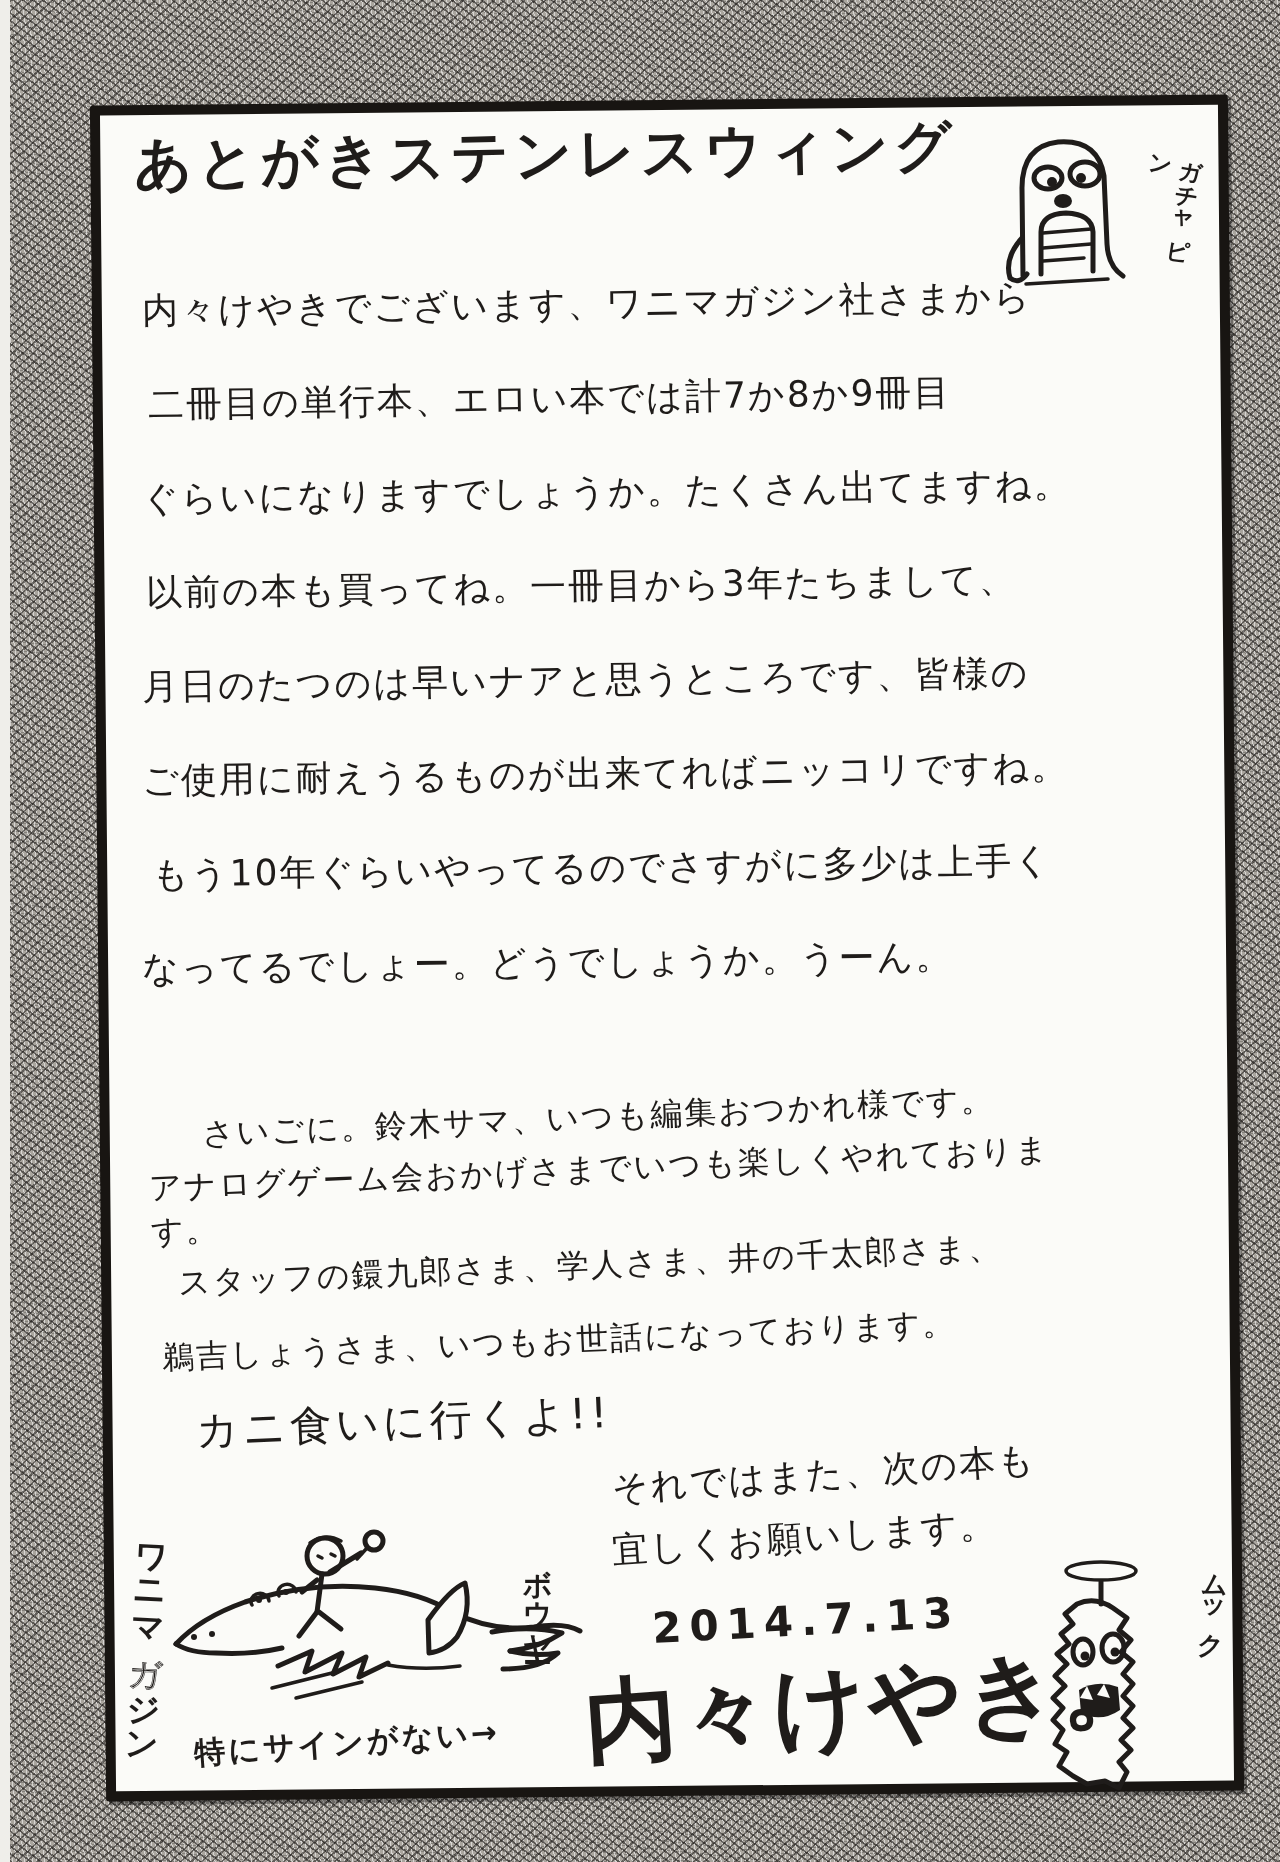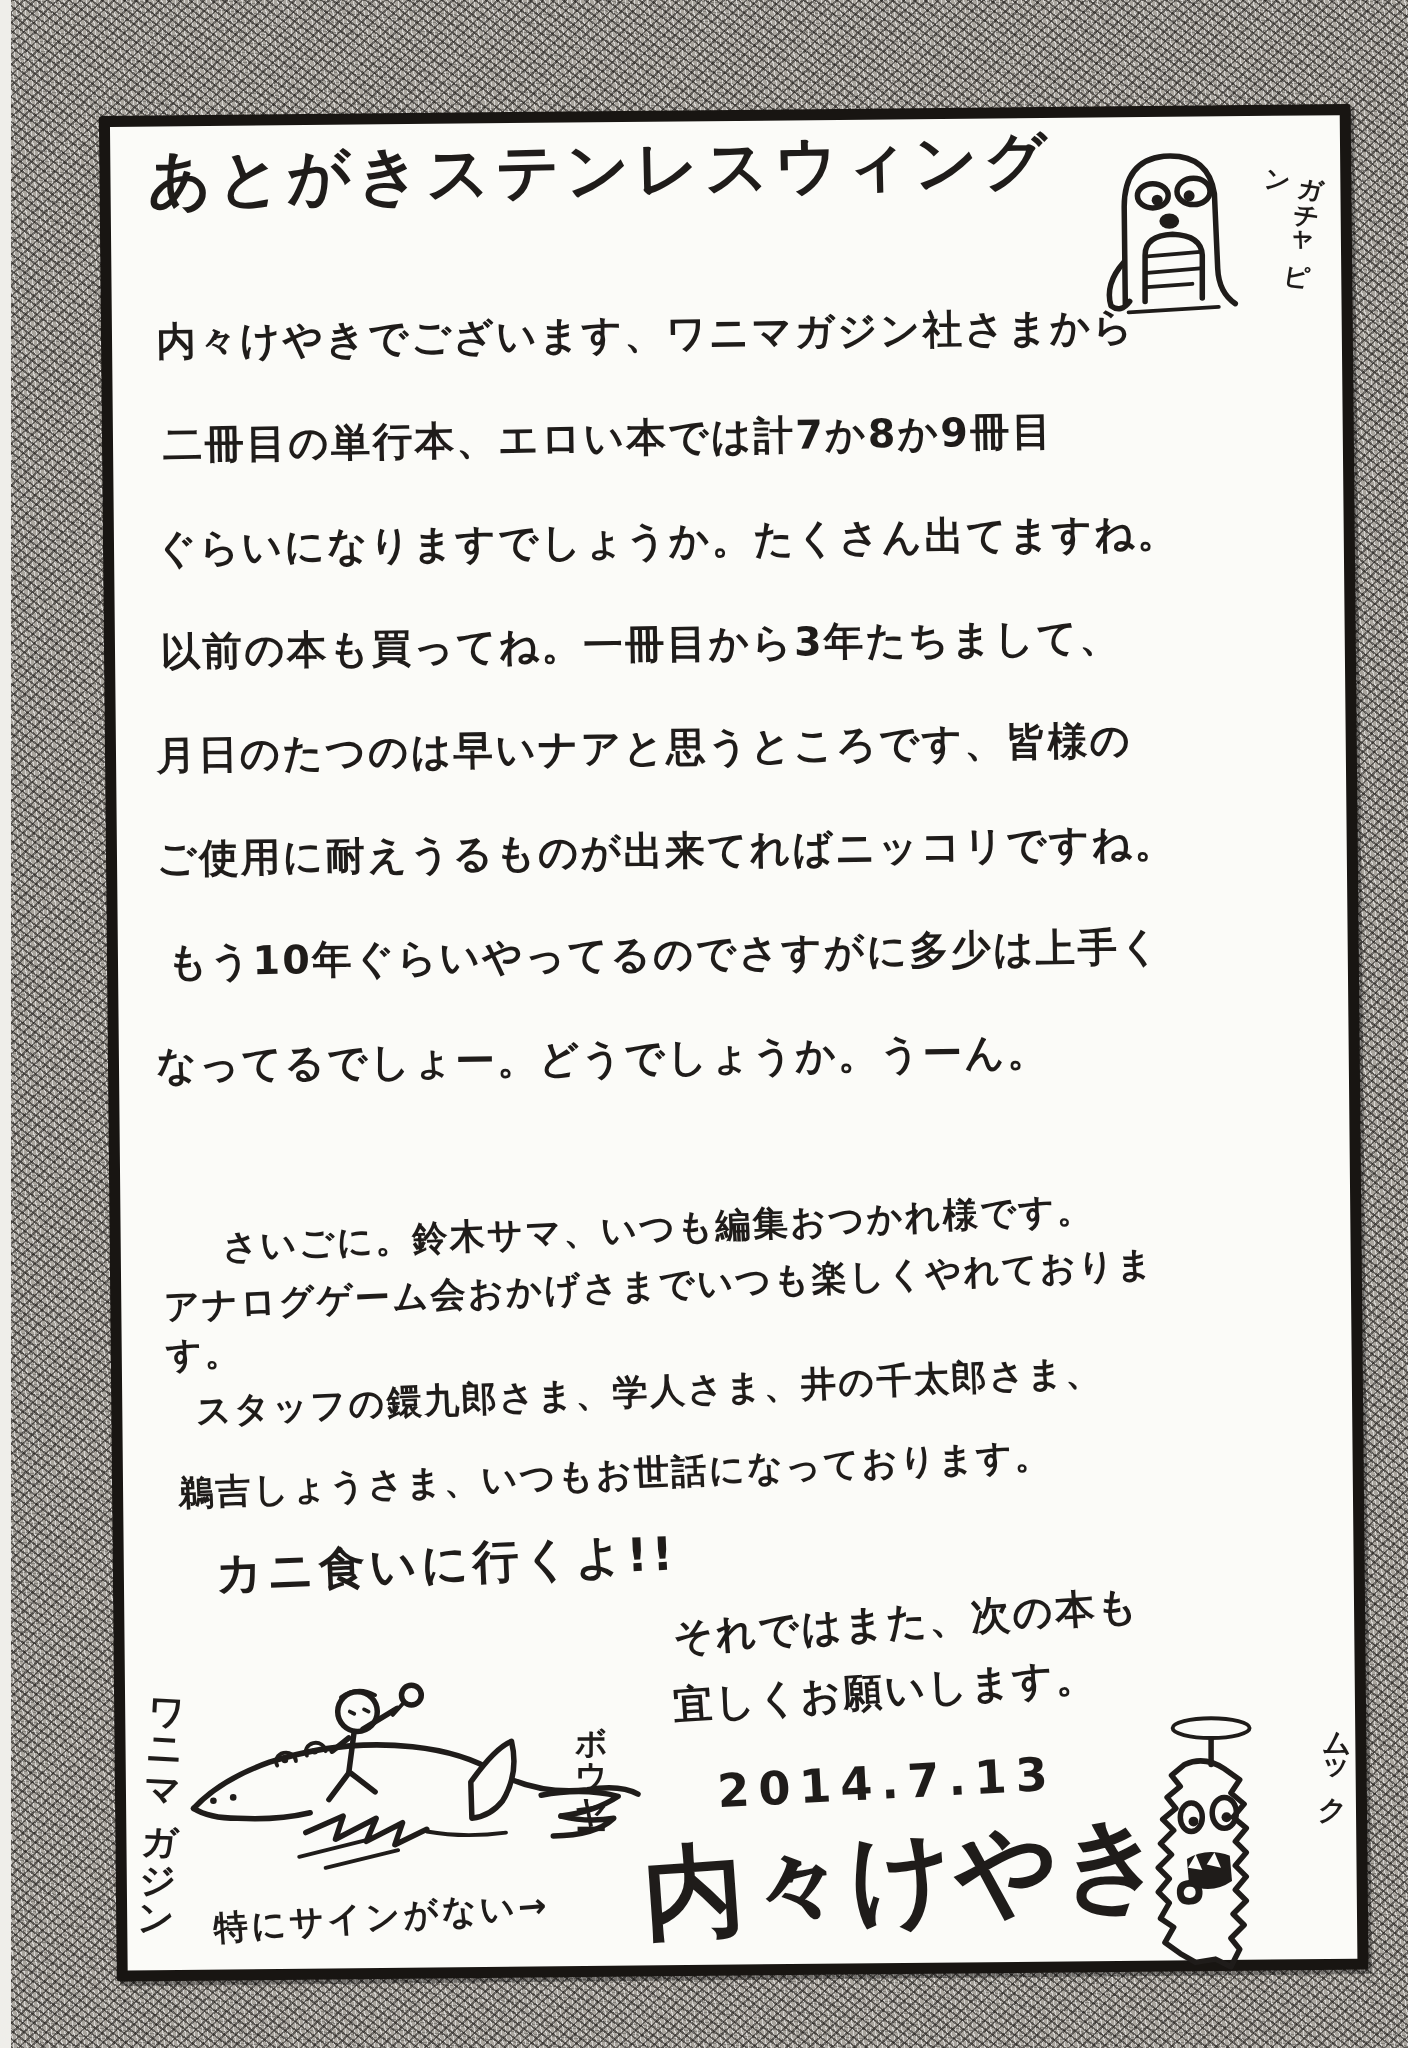--- a/index.html
+++ b/index.html
@@ -19,21 +19,21 @@
       repeating-linear-gradient(6deg, rgba(0,0,0,.22) 0 1px, transparent 1px 9px);
   }
   .edge-left{position:absolute;left:0;top:0;width:10px;height:100%;background:#efeeea;}
   .paper{
     position:absolute;left:98px;top:100px;width:1118px;height:1676px;
     background:#fbfbf8;border:10px solid #181512;border-radius:3px;
     transform:rotate(-0.55deg);
     box-shadow:3px 4px 0 rgba(0,0,0,.35);
   }
   .ink{color:#1f1c1a;}
-  .hand{font-weight:bold;letter-spacing:2px;}
+  .hand{font-weight:normal;letter-spacing:2px;}
   .abs{position:absolute;}
 
   .title{
     left:134px;top:116px;width:920px;
     font-size:57px;font-weight:bold;letter-spacing:5px;
     transform:rotate(-1.3deg);
   }
 
   .body-lines{left:142px;top:264px;width:930px;}
   .body-lines .line{

